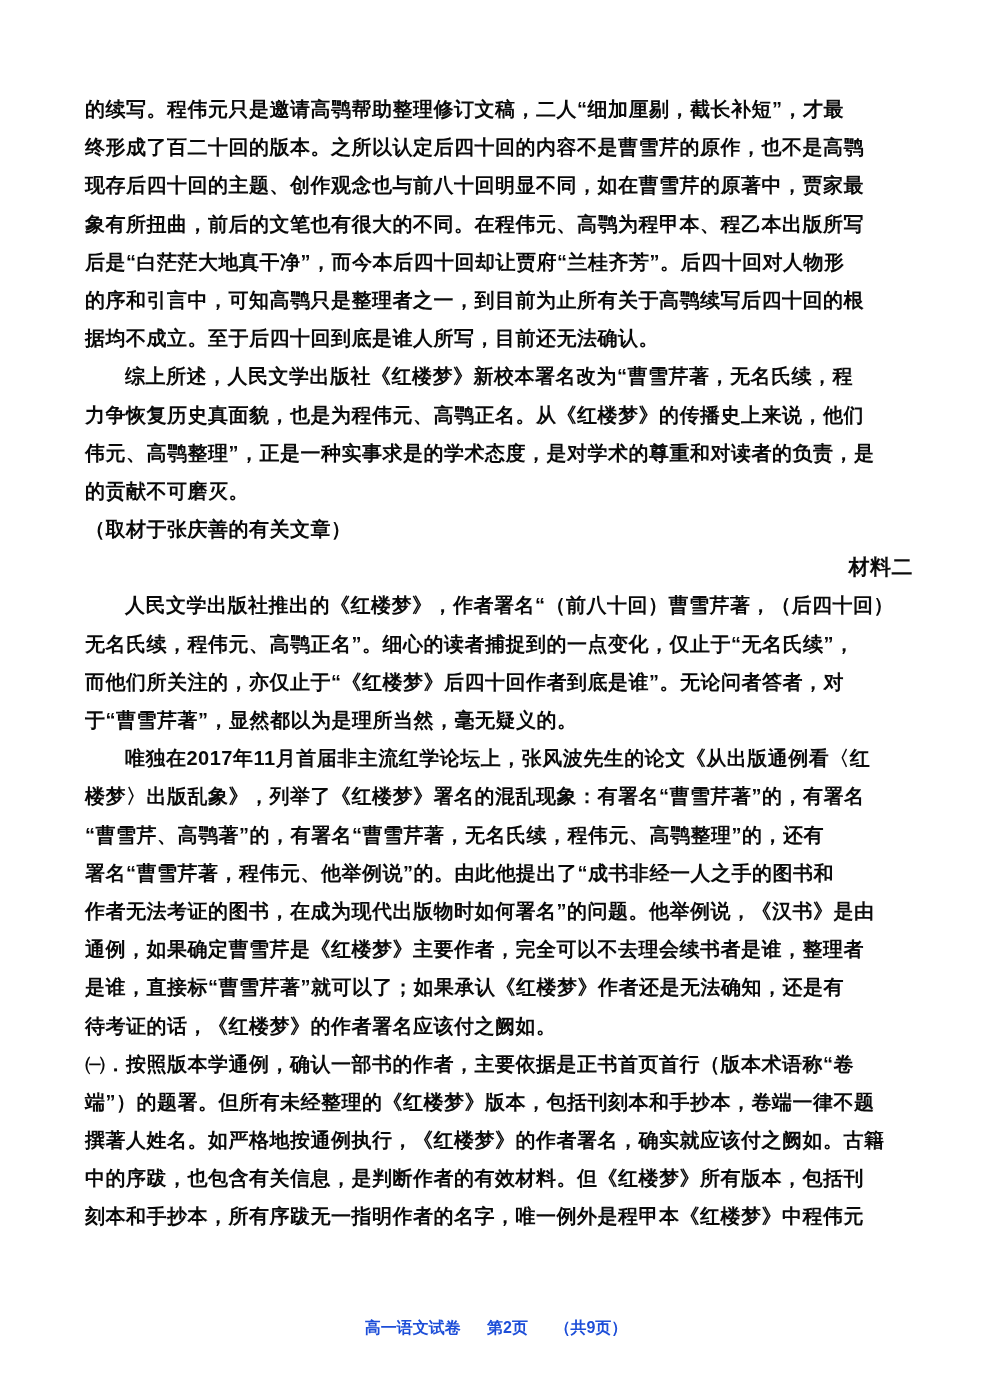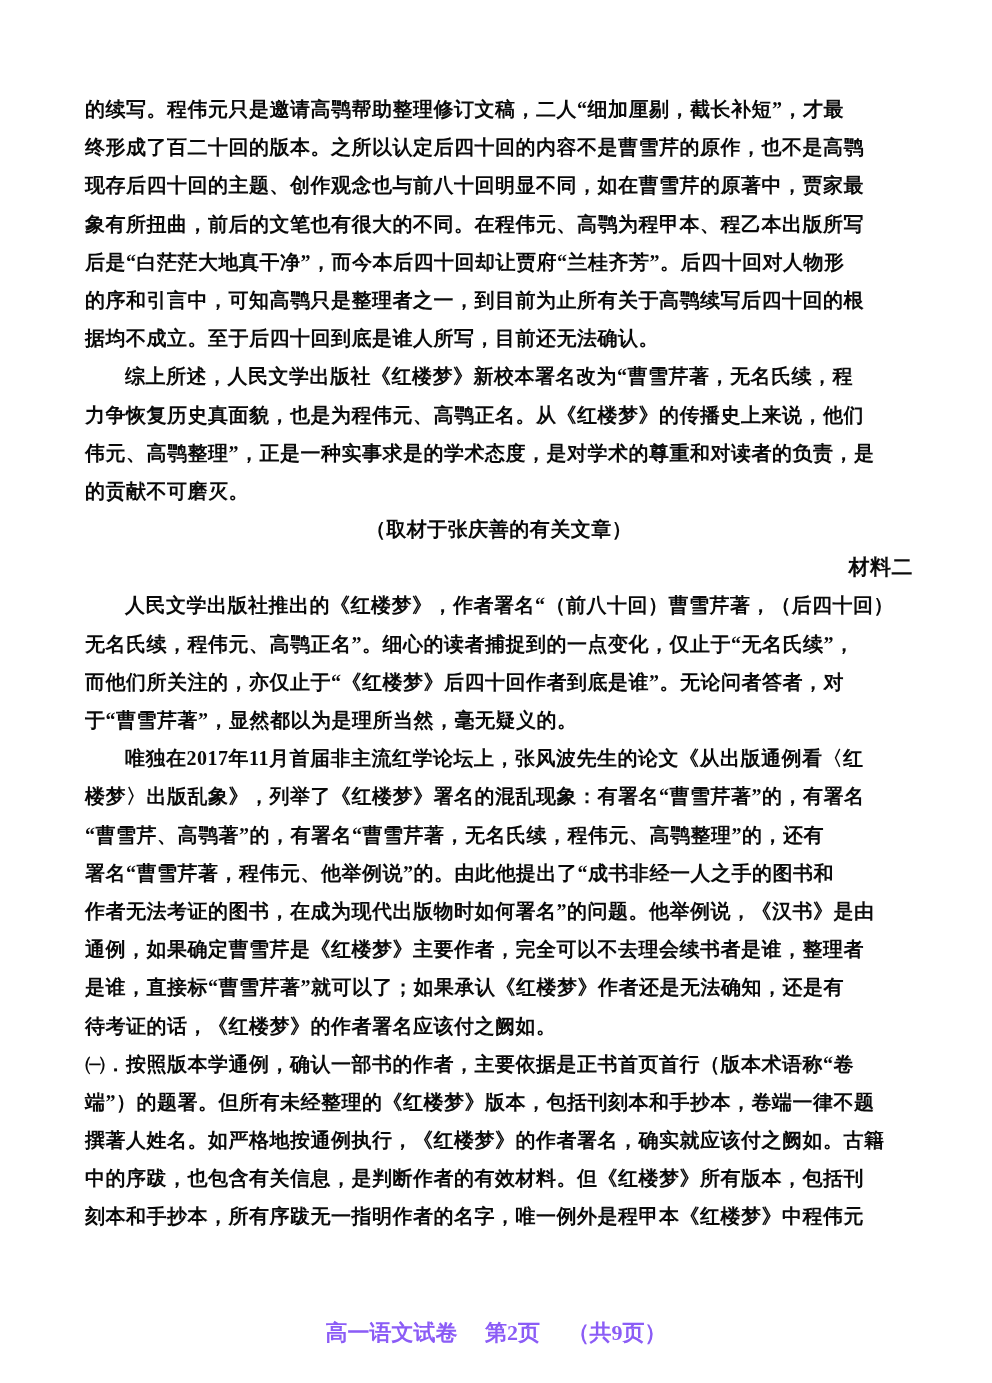--- a/index.html
+++ b/index.html
@@ -7,50 +7,50 @@
     margin: 0;
     padding: 0;
     background: #ffffff;
   }
   .page {
     position: relative;
     width: 992px;
     height: 1383px;
     background: #ffffff;
     overflow: hidden;
-    font-family: Liberation Serif, serif;
+    font-family: Liberation Sans, sans-serif;
     font-weight: 700;
     color: #0a0a0a;
   }
   .content {
     position: absolute;
     left: 85px;
     top: 90px;
     width: 828px;
     font-size: 20px;
     letter-spacing: 0.5px;
   }
   .line {
     height: 38.2px;
     line-height: 38.2px;
     white-space: nowrap;
   }
   .para.indent > .line:first-child { text-indent: 2em; }
-  .right  { text-align: center; }
+  .right  { text-align: left; }
   .center { text-align: right; }
   .heading { font-size: 21px; }
   .footer {
     position: absolute;
     left: 0;
     top: 1318px;
     width: 100%;
     text-align: center;
-    font-size: 22px;
+    font-size: 16px;
     font-weight: 700;
-    color: #8b5cf6;
+    color: #1d4ed8;
   }
   .footer span { margin: 0 11px; }
 </style>
 </head>
 <body>
 
 <div class="page">
   <div class="content">
 
     <div class="para">

